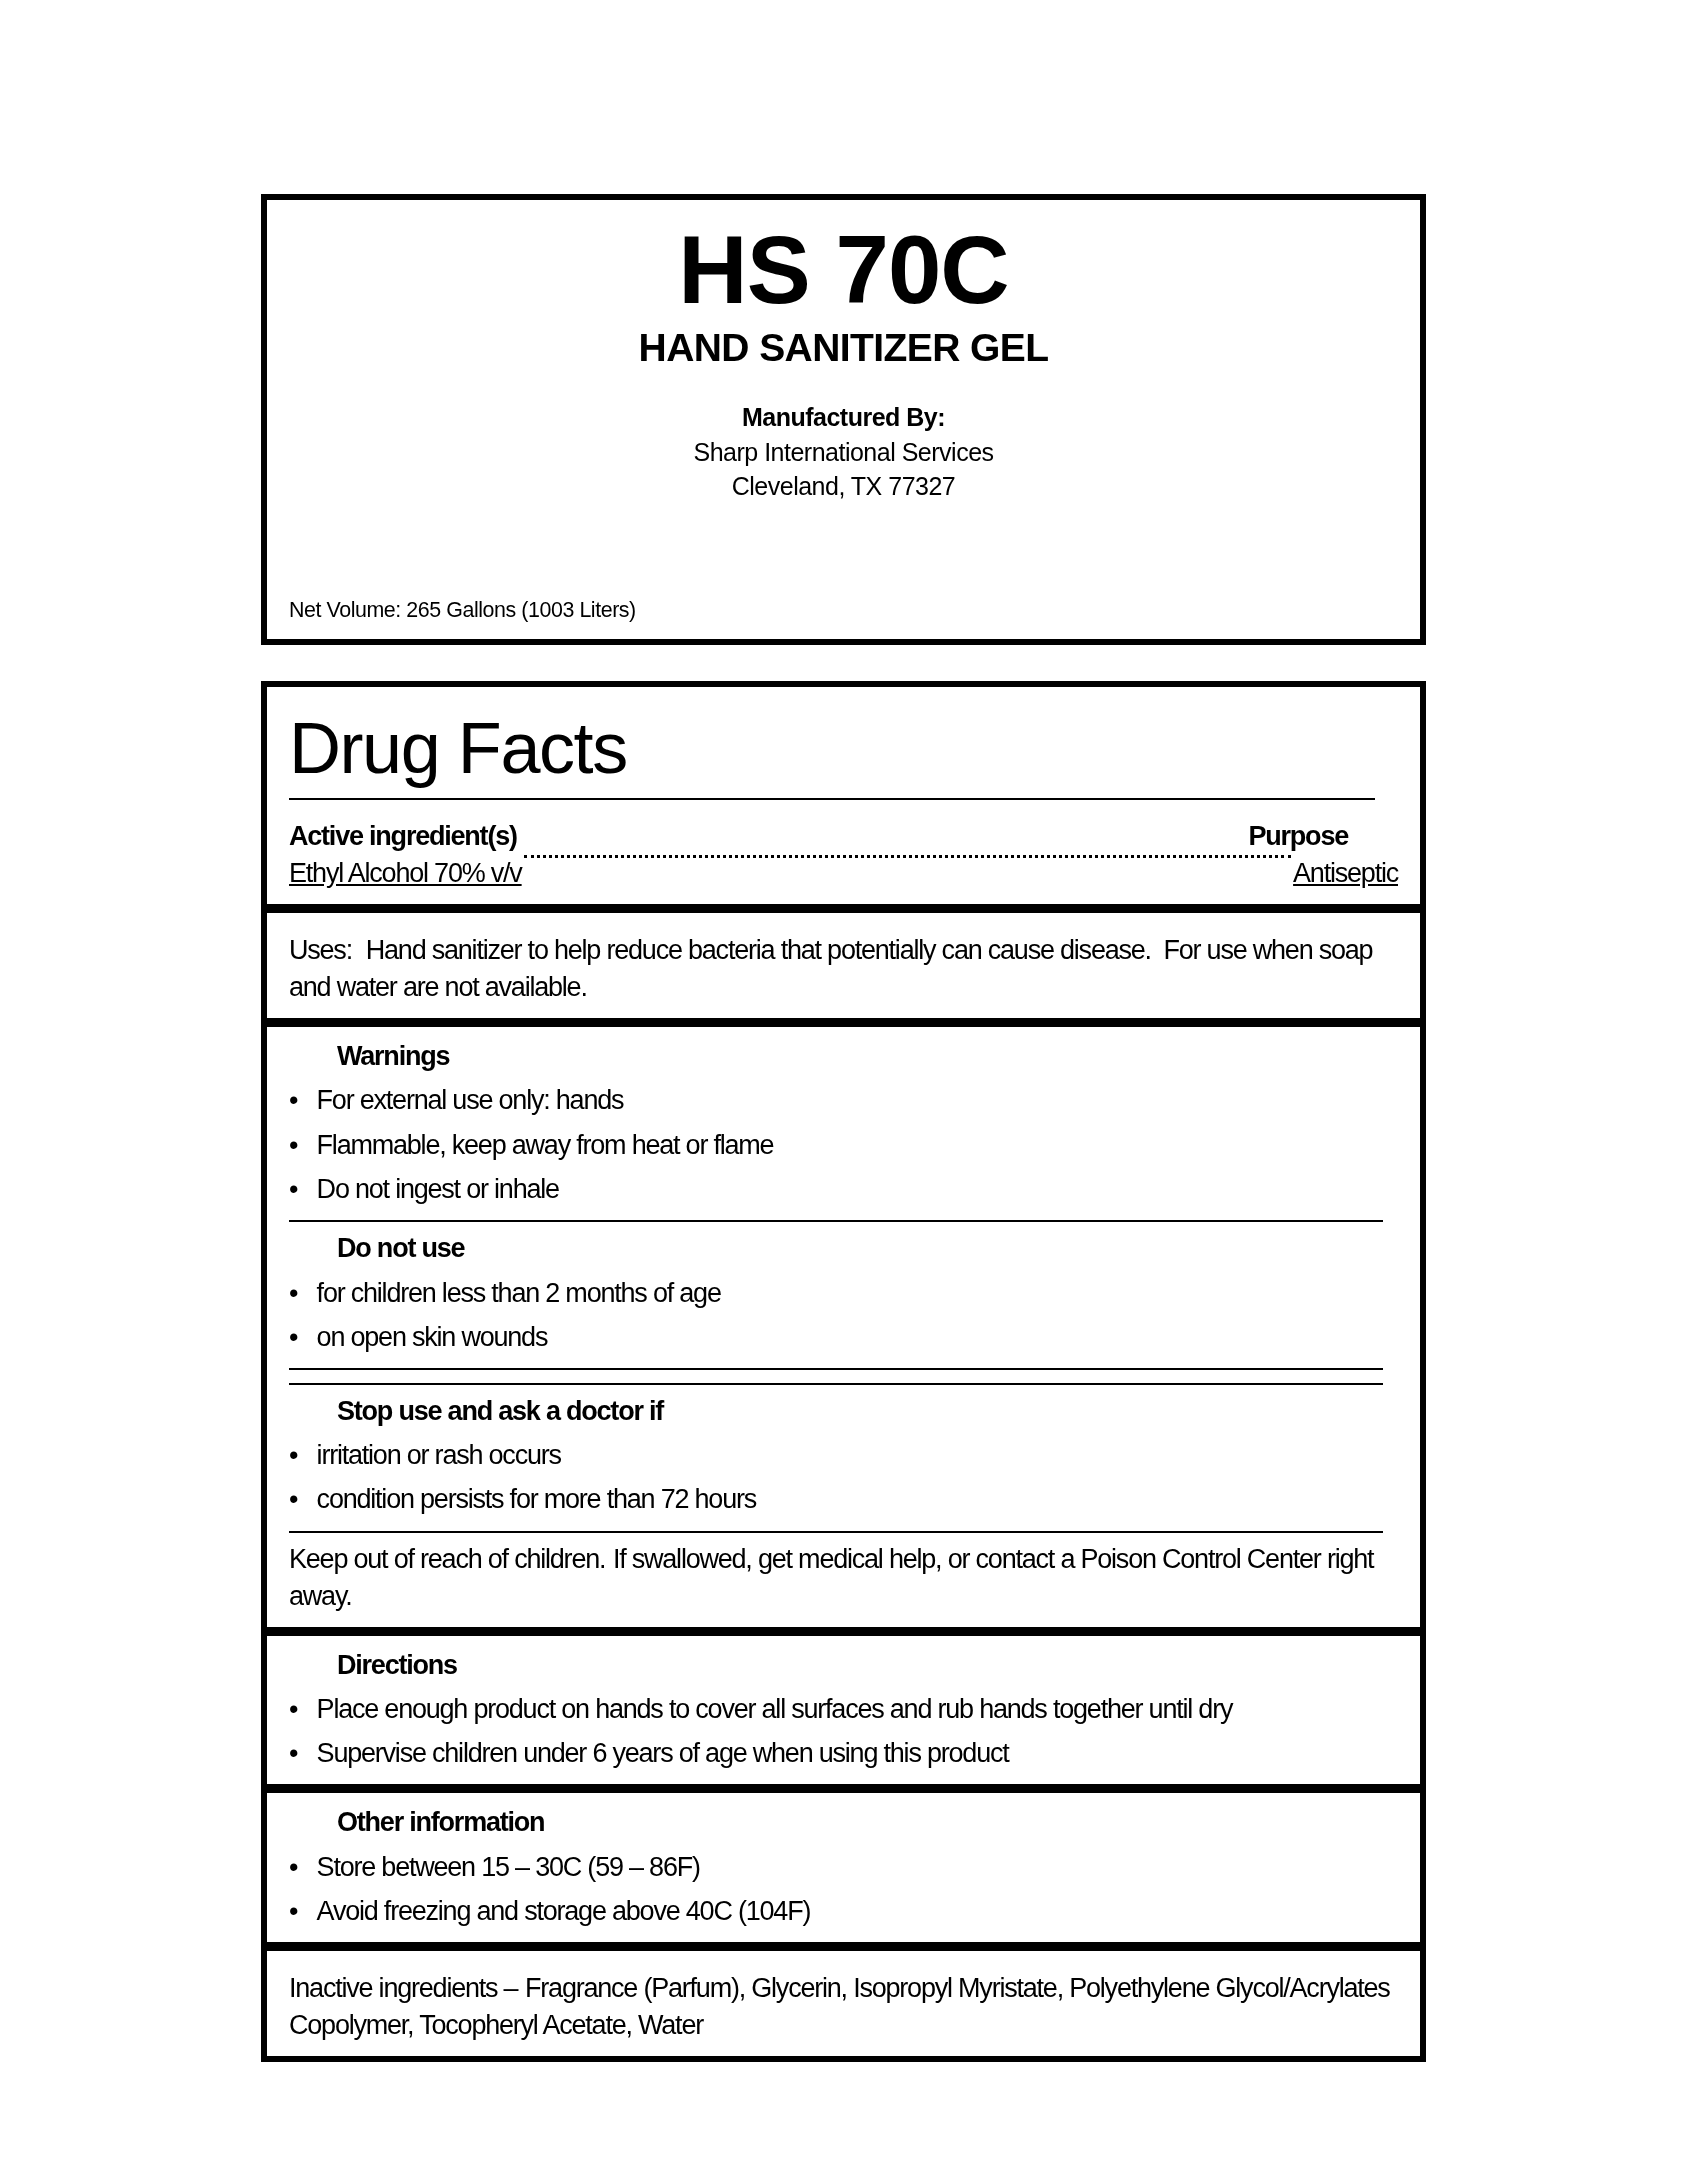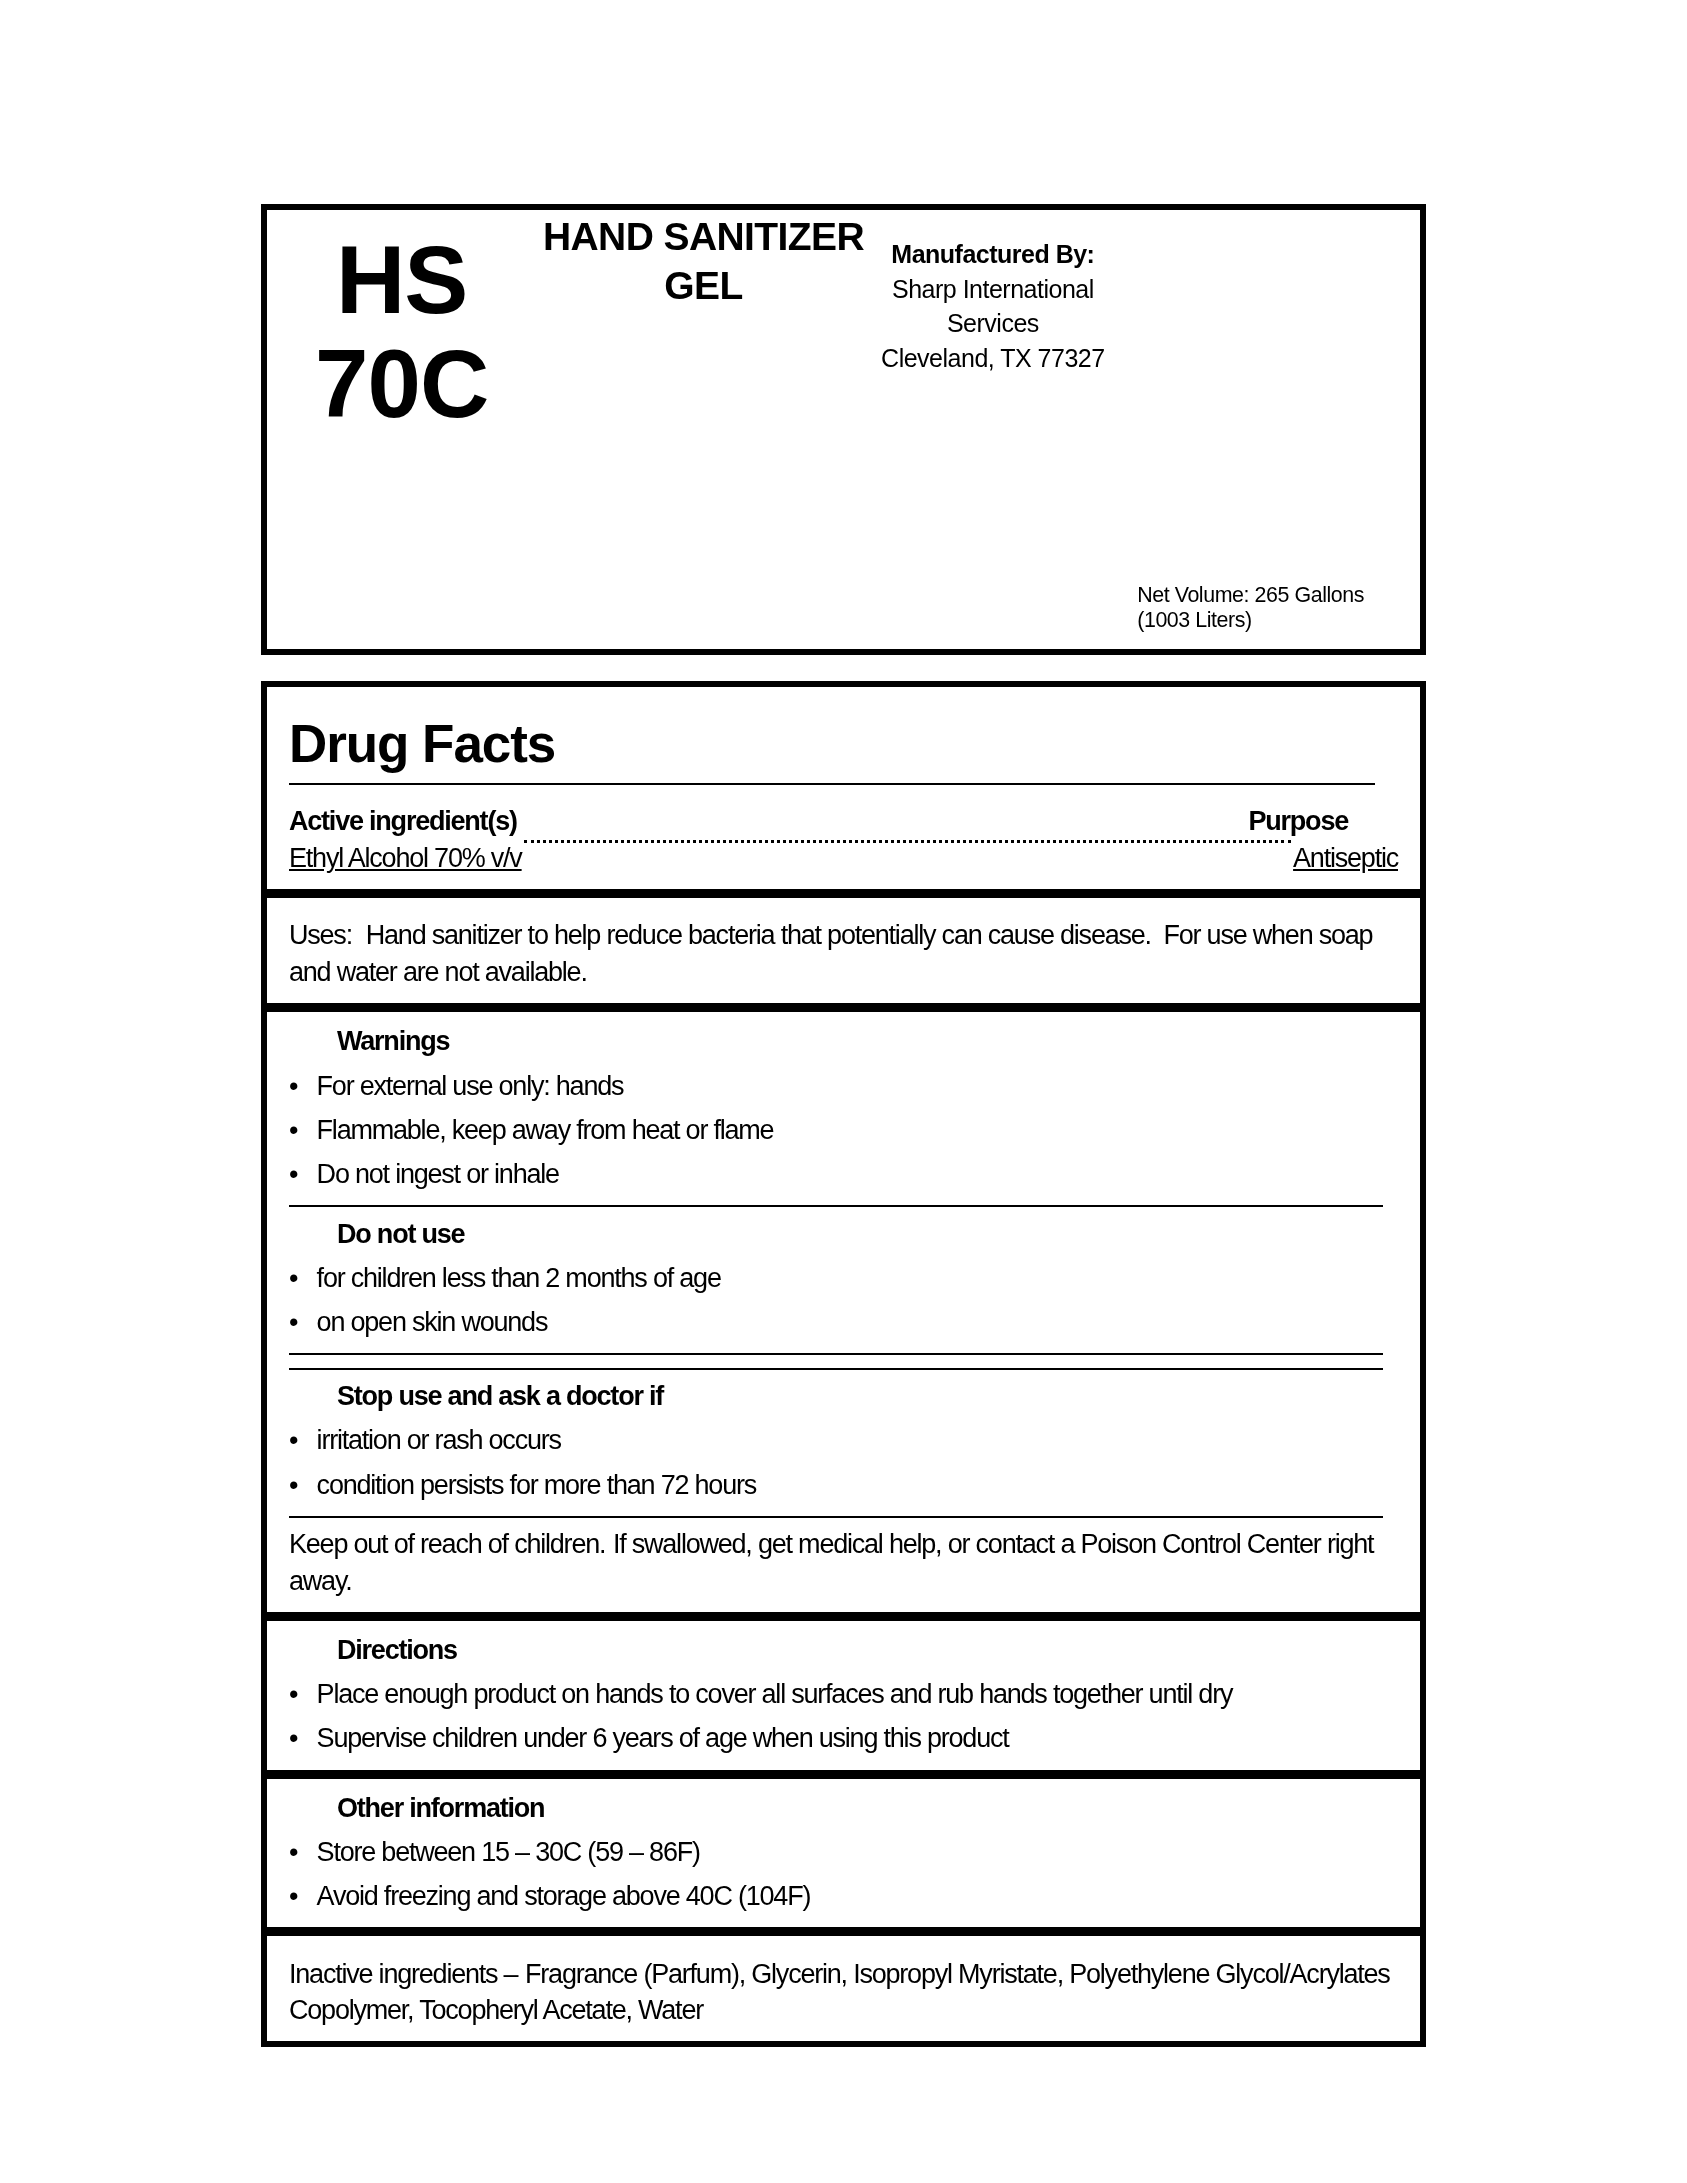--- a/index.html
+++ b/index.html
@@ -17,26 +17,26 @@
     height: 2183px;
     background: #ffffff;
     overflow: hidden;
   }
 
   
   .product-box {
     box-sizing: border-box;
     position: absolute;
     left: 261px;
-    top: 204px;
+    top: 194px;
     width: 1165px;
     height: 451px;
     border: 6.9px solid #000;
     display: flex;
-    flex-direction: row;
+    flex-direction: column;
     text-align: center;
   }
   .product-title {
     margin-top: 18px;
     font-size: 96px;
     line-height: 1.08;
     font-weight: bold;
     letter-spacing: -0.01em;
   }
   .product-subtitle {
@@ -73,25 +73,25 @@
     font-size: 27px;
     line-height: 1.36;
     letter-spacing: -0.045em;
   }
   .df-section { padding: 11px 22px 12.4px 22px; }
   .df-bar {
     height: 9px;
     background: #000;
   }
   .df-heading {
-    font-size: 53px;
-    font-weight: bold;
+    font-size: 72px;
+    font-weight: normal;
     line-height: 1.15;
     letter-spacing: -0.02em;
-    margin-top: 16px;
+    margin-top: 9px;
   }
   .heading-rule {
     border: none;
     border-top: 2.8px solid #000;
     margin: 8.3px 23.4px 18px 0;
   }
   .sub-rule {
     border: none;
     border-top: 2.8px solid #000;
     margin: 12.4px 15px 4.1px 0;

